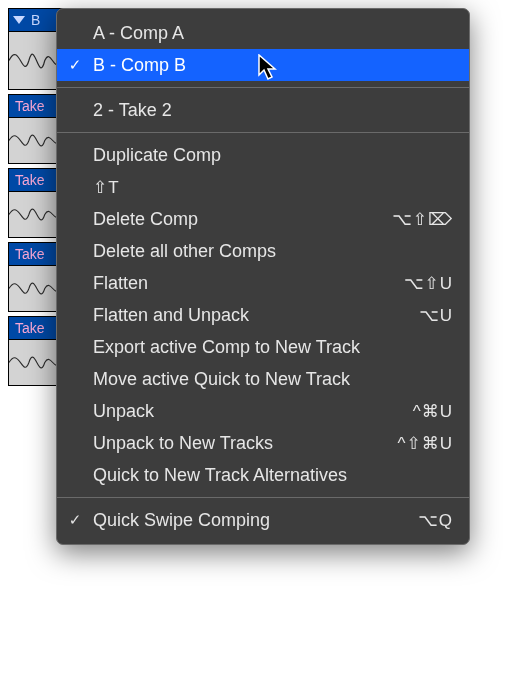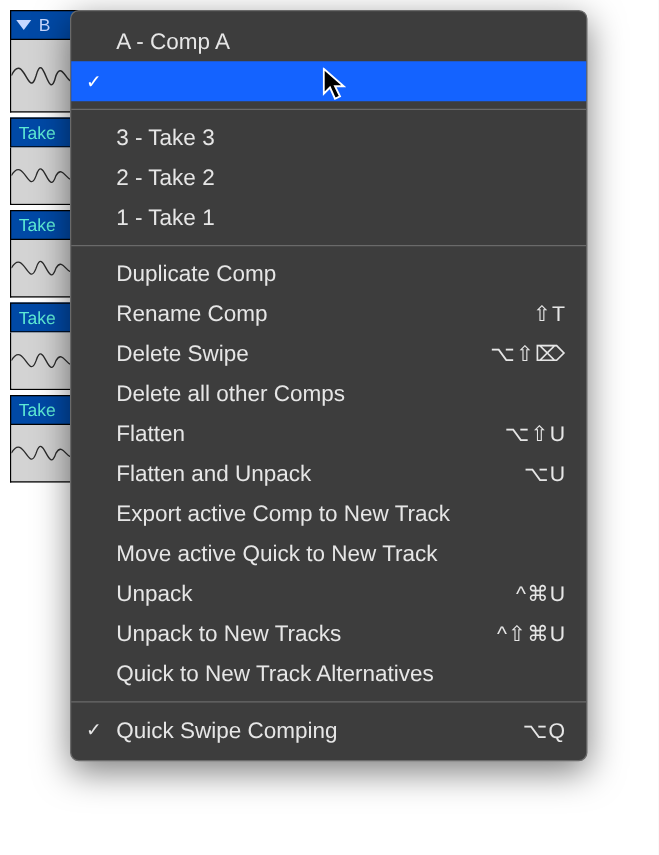--- a/index.html
+++ b/index.html
@@ -51,21 +51,21 @@
   .wave-svg { width:100%; height:100%; display:block; }
   .take-row { margin-top:4px; }
   .take-label {
     display:flex; align-items:center;
     height:24px;
     background:#0049a6;
     border:1px solid #000;
     padding-left:6px;
   }
   .take-label span {
-    color:#5eead4;
+    color:#f9a8d4;
     font-size:14px;
     font-weight:500;
   }
   .take-wave {
     height:46px;
     background:#d3d3d3;
     border:1px solid #000;
     border-top:none;
     overflow:hidden;
   }
@@ -185,56 +185,46 @@
 
   <div class="ctx-menu">
     <div id="menu-comps">
         <div class="mi interactive">
           <span class="chk"></span>
           <span class="lbl">A - Comp A</span>
           <span class="sc"></span>
         </div>
         <div class="mi interactive selected">
           <span class="chk">✓</span>
+          <span class="lbl">B - Comp B</span>
           <span class="sc"></span>
         </div>
       </div>
     <div class="sep"></div>
     <div id="menu-takes">
         <div class="mi interactive">
           <span class="chk"></span>
-          <span class="lbl">3 - Take 3</span>
-          <span class="sc"></span>
-        </div>
-        <div class="mi interactive">
-          <span class="chk"></span>
           <span class="lbl">2 - Take 2</span>
-          <span class="sc"></span>
-        </div>
-        <div class="mi interactive">
-          <span class="chk"></span>
-          <span class="lbl">1 - Take 1</span>
           <span class="sc"></span>
         </div>
       </div>
     <div class="sep"></div>
     <div id="menu-actions">
         <div class="mi interactive">
           <span class="chk"></span>
           <span class="lbl">Duplicate Comp</span>
           <span class="sc"></span>
         </div>
         <div class="mi interactive">
           <span class="chk"></span>
-          <span class="lbl">Rename Comp</span>
           <span class="sc">⇧T</span>
         </div>
         <div class="mi interactive">
           <span class="chk"></span>
-          <span class="lbl">Delete Swipe</span>
+          <span class="lbl">Delete Comp</span>
           <span class="sc">⌥⇧⌦</span>
         </div>
         <div class="mi interactive">
           <span class="chk"></span>
           <span class="lbl">Delete all other Comps</span>
           <span class="sc"></span>
         </div>
         <div class="mi interactive">
           <span class="chk"></span>
           <span class="lbl">Flatten</span>

